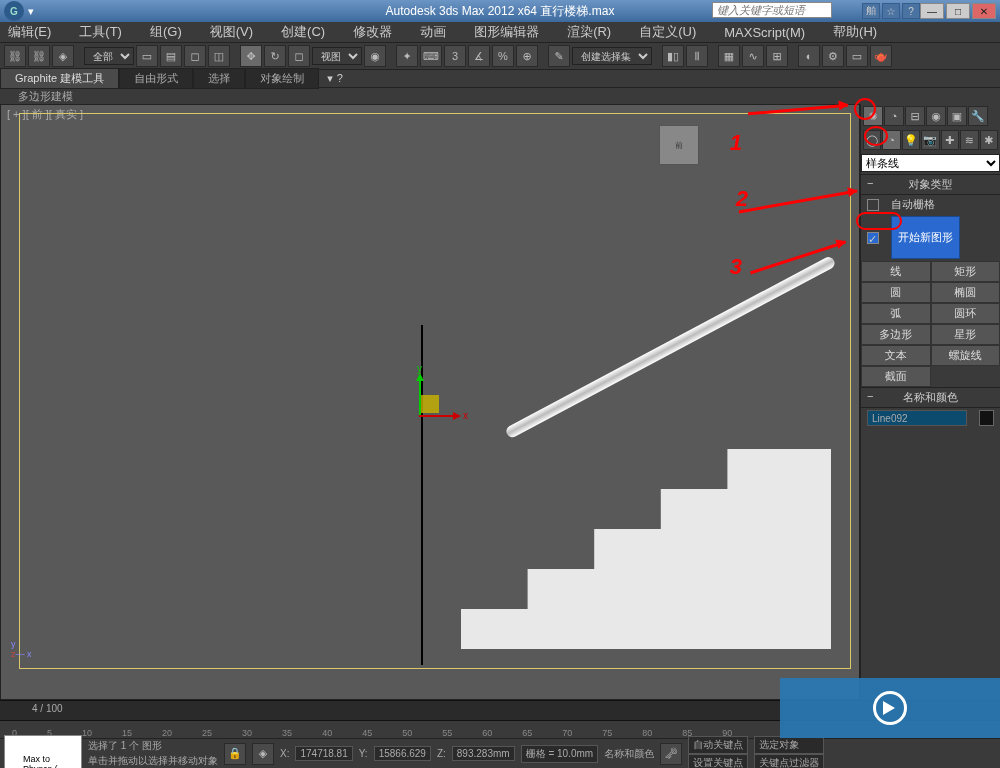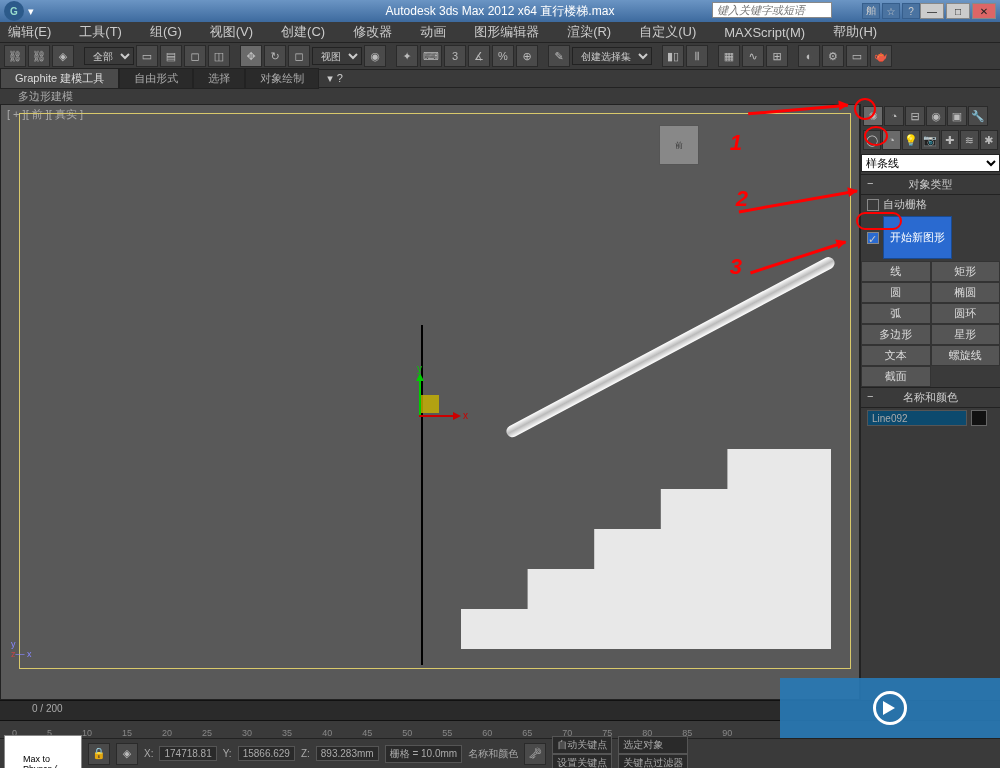--- a/index.html
+++ b/index.html
@@ -50,21 +50,21 @@
 .axis-icon { position: absolute; bottom: 40px; left: 10px; font-size: 9px; color: #88f; }
 .axis-icon .r { color: #c44; }
 .viewcube { position: absolute; top: 20px; right: 160px; width: 40px; height: 40px; background: #888; border: 1px solid #555; display: flex; align-items: center; justify-content: center; font-size: 8px; color: #333; }
 
 .cmd-panel { width: 140px; background: #3a3a3a; border-left: 1px solid #222; display: flex; flex-direction: column; }
 .cmd-row { display: flex; padding: 2px; gap: 1px; }
 .cmd-row .tbtn { width: 20px; height: 20px; }
 .cmd-sel { width: 100%; height: 18px; background: #fff; color: #000; border: 1px solid #222; font-size: 11px; margin: 2px 0; }
 .panel-hdr { background: #3a3a3a; text-align: center; padding: 2px; font-size: 11px; color: #ccc; border-top: 1px solid #222; border-bottom: 1px solid #222; position: relative; }
 .panel-hdr::before { content: "−"; position: absolute; left: 6px; }
-.chk-row { display: flex; align-items: center; padding: 2px 6px; gap: 4px; font-size: 11px; }
+.chk-row { display: flex; align-items: center; padding: 2px 6px; gap: 12px; font-size: 11px; }
 .chk { width: 12px; height: 12px; border: 1px solid #888; background: #3a3a3a; }
 .btn-start { background: #2a6ad0; color: #fff; padding: 13px 6px; border: 1px solid #1a4a90; font-size: 11px; }
 .obj-grid { display: grid; grid-template-columns: 1fr 1fr; gap: 0; }
 .obj-btn { background: #555; border: 1px solid #333; padding: 2px 0; text-align: center; font-size: 11px; color: #ddd; }
 .name-inp { width: 100px; height: 16px; background: #0c4a6e; border: 1px solid #555; color: #aaa; font-size: 10px; padding: 0 4px; }
 .color-sw { width: 16px; height: 16px; background: #111; border: 1px solid #666; }
 
 .slider-area { position: absolute; bottom: 48px; left: 0; right: 0; height: 20px; background: #2a2a2a; border-top: 1px solid #111; }
 .slider-area .frame { position: absolute; left: 32px; top: 2px; font-size: 10px; color: #aaa; }
 .timeline { position: absolute; bottom: 30px; left: 0; right: 0; height: 18px; background: #3a3a3a; border-top: 1px solid #111; display: flex; align-items: flex-end; padding: 0 12px; }
@@ -239,21 +239,21 @@
     </div>
     <div class="panel-hdr">名称和颜色</div>
     <div class="chk-row">
       <input class="name-inp" value="Line092" style="">
       <span class="color-sw"></span>
     </div>
   </div>
 </div>
 
 <div class="slider-area">
-  <span class="frame">0 / 200</span>
+  <span class="frame">4 / 100</span>
 </div>
 <div class="timeline">
   <span class="tick" style="margin-left:0">0</span>
   <span class="tick">5</span>
   <span class="tick">10</span>
   <span class="tick">15</span>
   <span class="tick">20</span>
   <span class="tick">25</span>
   <span class="tick">30</span>
   <span class="tick">35</span>
@@ -265,20 +265,24 @@
   <span class="tick">65</span>
   <span class="tick">70</span>
   <span class="tick">75</span>
   <span class="tick">80</span>
   <span class="tick">85</span>
   <span class="tick">90</span>
 </div>
 
 <div class="statusbar">
   <div class="mxs">Max to Physcs (</div>
+  <div style="display:flex;flex-direction:column;gap:1px;">
+    <span>选择了 1 个 图形</span>
+    <span>单击并拖动以选择并移动对象</span>
+  </div>
   <span class="tbtn">🔒</span>
   <span class="tbtn">◈</span>
   <span>X:</span>
     <span class="coord">174718.81</span>
   <span>Y:</span>
     <span class="coord">15866.629</span>
   <span>Z:</span>
     <span class="coord">893.283mm</span>
   <span class="coord">栅格 = 10.0mm</span>
   <span>名称和颜色</span>

